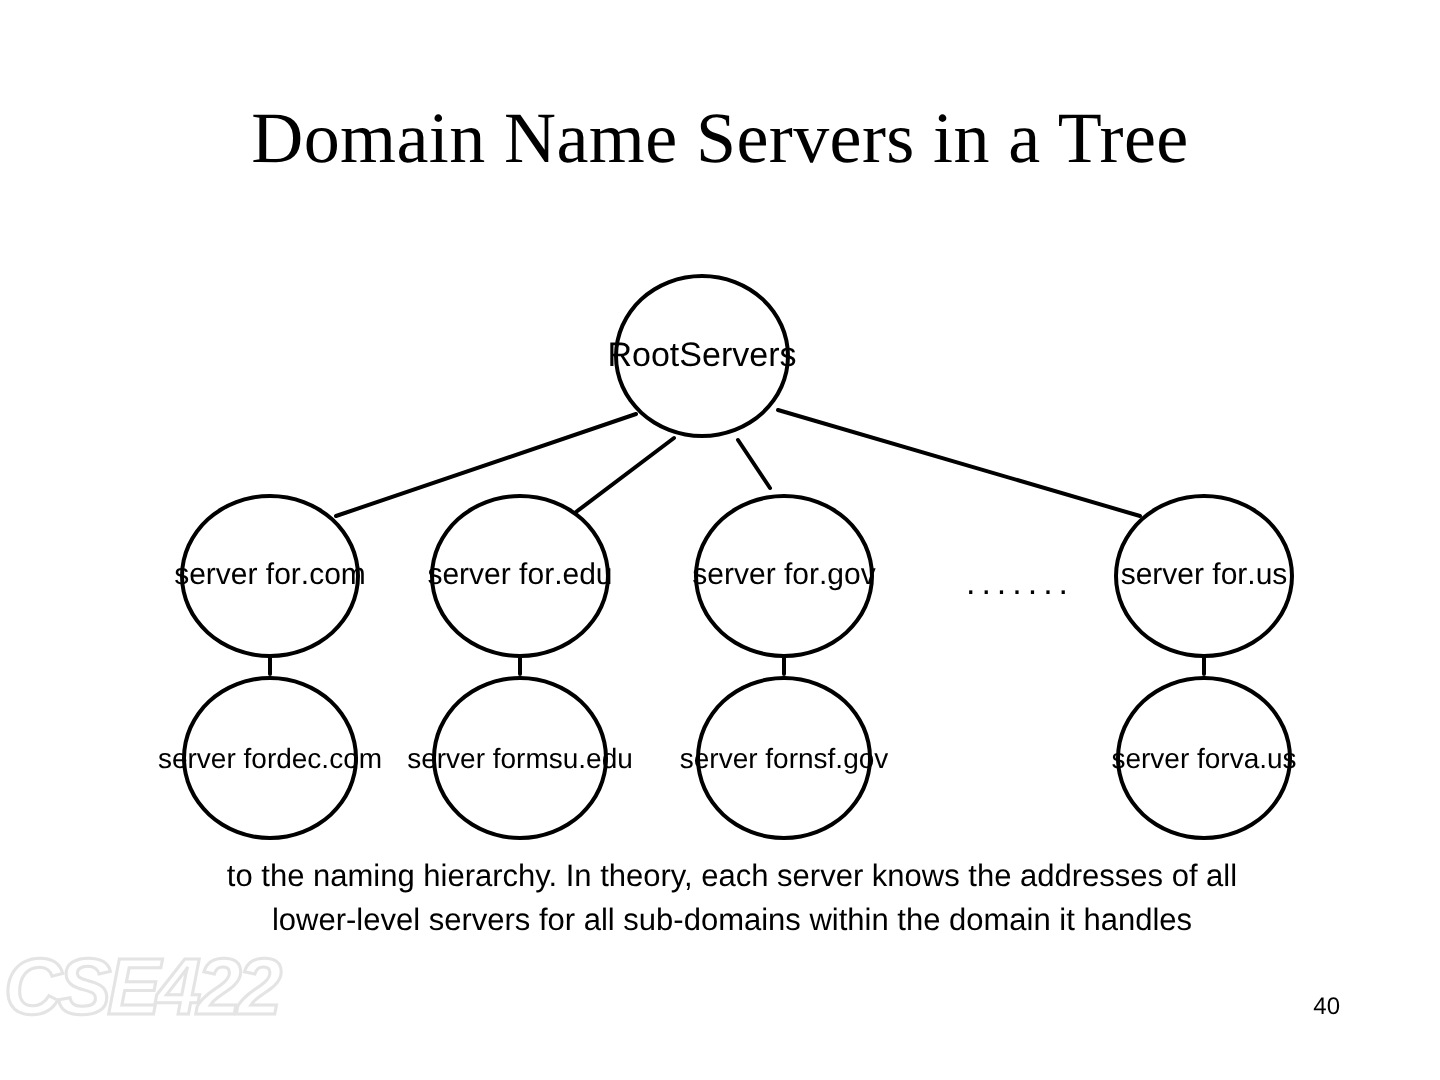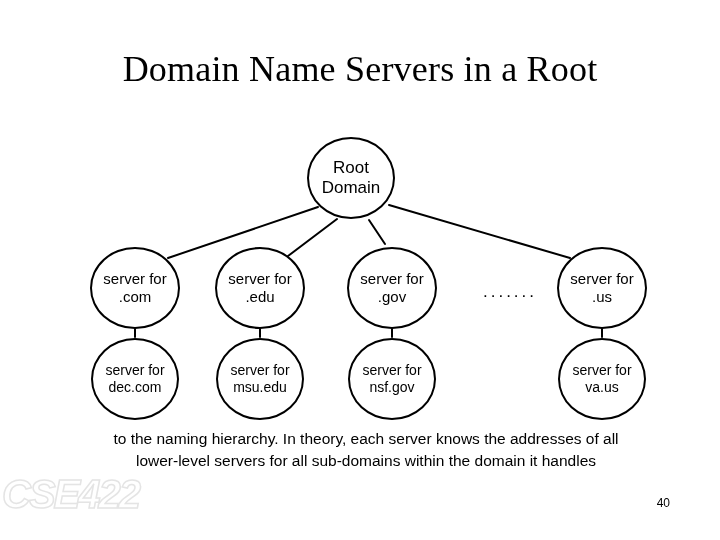--- a/index.html
+++ b/index.html
@@ -48,21 +48,21 @@
   }
 
   
   .node {
     position: absolute;
     box-sizing: border-box;
     border: 2px solid #000000;
     border-radius: 50%;
     background: #ffffff;
     display: flex;
-    flex-direction: column;
+    flex-direction: row;
     align-items: center;
     justify-content: center;
     text-align: center;
     color: #000000;
     font-family: "Liberation Sans", sans-serif;
     line-height: 1.18;
   }
   .node .l1, .node .l2 {
     display: block;
     white-space: nowrap;
@@ -132,42 +132,42 @@
     -webkit-text-stroke: 1.5px #e4e4e4;
     letter-spacing: -2px;
     user-select: none;
   }
 </style>
 </head>
 <body>
 
 <div id="slide">
 
-  <div id="slide-title">Domain Name Servers in a Root</div>
+  <div id="slide-title">Domain Name Servers in a Tree</div>
 
   <div id="diagram">
 
     <svg id="edges" viewBox="0 0 720 540" width="720" height="540" aria-hidden="true">
       <g stroke="#000000" stroke-width="2" fill="none" stroke-linecap="round">
 
         <line x1="318" y1="207" x2="168" y2="258"></line>
         <line x1="337" y1="219" x2="288" y2="256"></line>
         <line x1="369" y1="220" x2="385" y2="244"></line>
         <line x1="389" y1="205" x2="570" y2="258"></line>
 
         <line x1="135" y1="329" x2="135" y2="337"></line>
         <line x1="260" y1="329" x2="260" y2="337"></line>
         <line x1="392" y1="329" x2="392" y2="337"></line>
         <line x1="602" y1="329" x2="602" y2="337"></line>
       </g>
     </svg>
 
     <div class="node node-root" style="left:307px; top:137px;">
       <span class="l1">Root</span>
-      <span class="l2">Domain</span>
+      <span class="l2">Servers</span>
     </div>
 
     <div class="node node-l2" style="left:90px; top:247px;">
       <span class="l1">server for</span>
       <span class="l2">.com</span>
     </div>
     <div class="node node-l2" style="left:215px; top:247px;">
       <span class="l1">server for</span>
       <span class="l2">.edu</span>
     </div>

